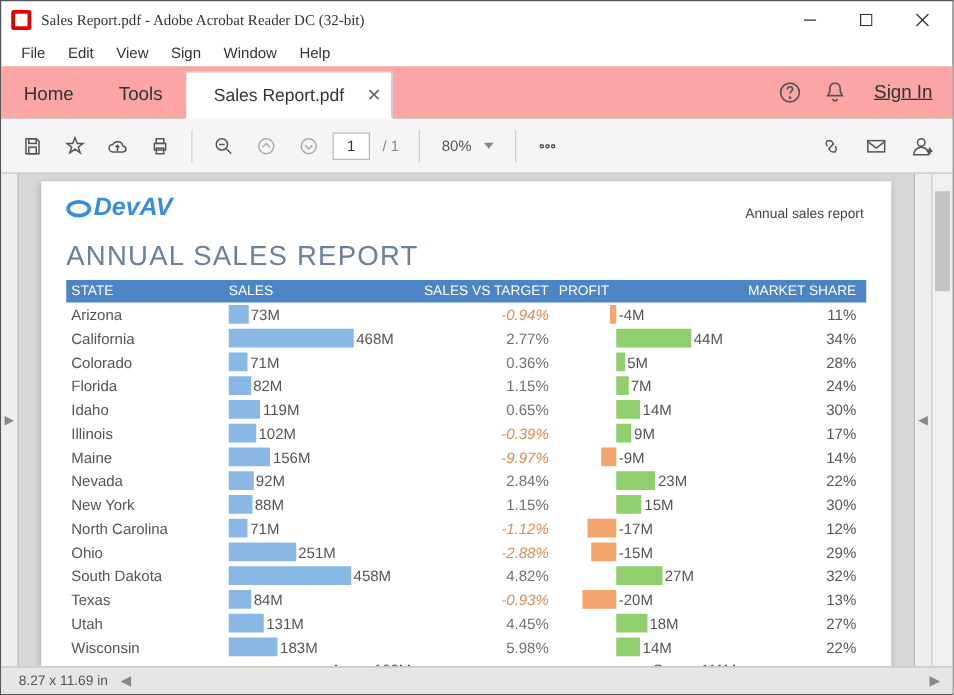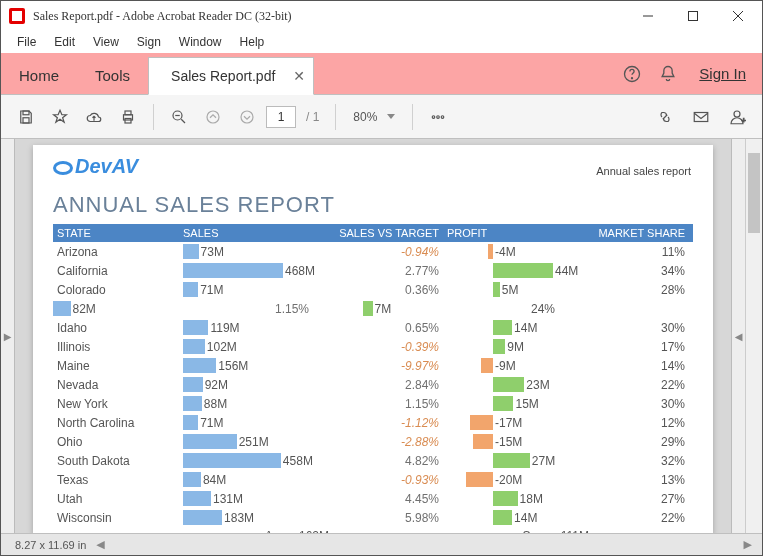--- a/index.html
+++ b/index.html
@@ -264,20 +264,21 @@
                   <span class="sales-num">71M</span>
                 </div>
                 <div class="svt-val pos">0.36%</div>
                 <div class="cell-profit">
                   <div class="bar-profit pos" style="margin-left: 50px; width: 6.81818px;"></div>
                   <span class="profit-num">5M</span>
                 </div>
                 <div class="cell-share">28%</div>
               </div>
               <div class="row">
+                <div class="col-state">Florida</div>
                 <div class="cell-sales">
                   <div class="bar-blue" style="width: 17.5214px;"></div>
                   <span class="sales-num">82M</span>
                 </div>
                 <div class="svt-val pos">1.15%</div>
                 <div class="cell-profit">
                   <div class="bar-profit pos" style="margin-left: 50px; width: 9.54545px;"></div>
                   <span class="profit-num">7M</span>
                 </div>
                 <div class="cell-share">24%</div>

